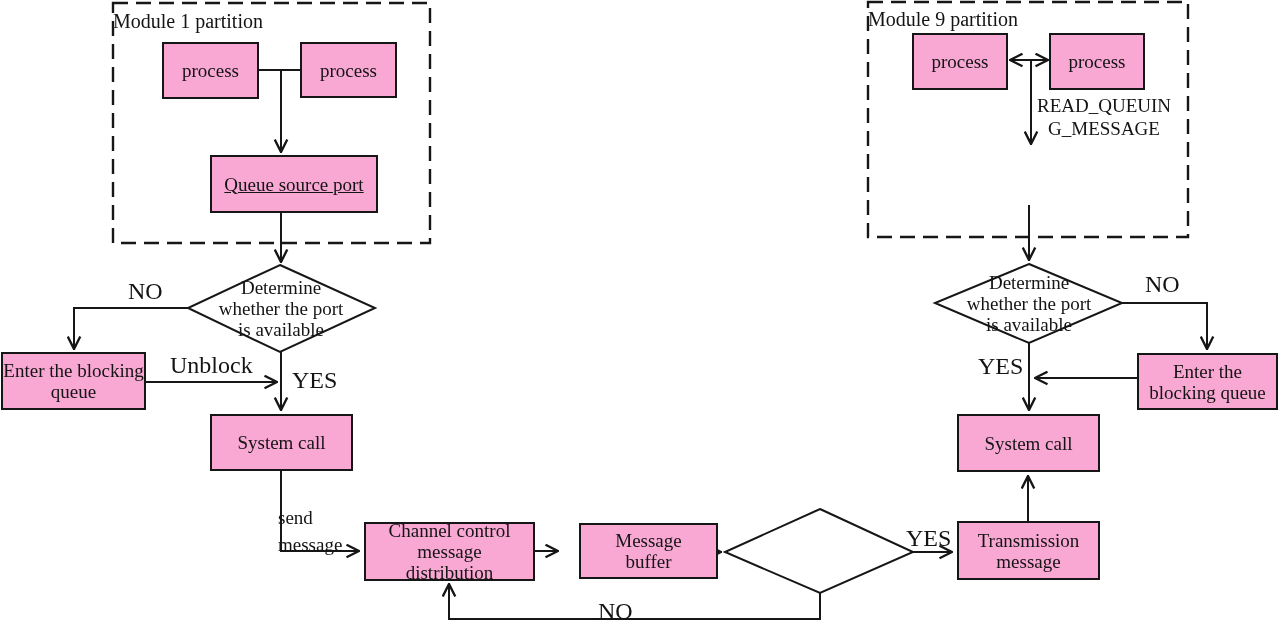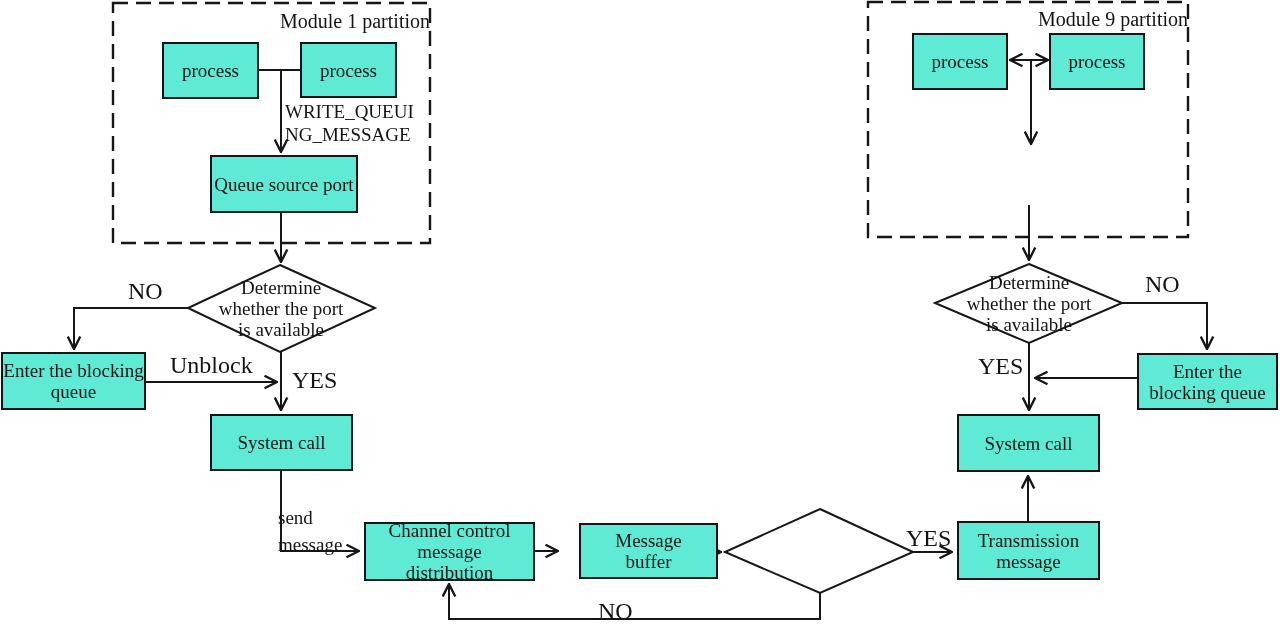--- a/index.html
+++ b/index.html
@@ -3,34 +3,34 @@
 <meta charset="utf-8">
 <style>
   html,body{margin:0;padding:0;background:#ffffff;}
   .stage{
     position:relative;width:1280px;height:624px;background:#ffffff;
     font-family:"Liberation Serif","DejaVu Serif",serif;color:#141414;
     overflow:hidden;
   }
   .layer{position:absolute;left:0;top:0;width:1280px;height:624px;}
   .node{
-    position:absolute;border:2px solid #161616;background:#5eead4;
+    position:absolute;border:2px solid #161616;background:#f9a8d4;
     display:flex;align-items:center;justify-content:center;text-align:center;
     font-size:19px;line-height:21px;box-sizing:border-box;
   }
   .node span{display:inline-block;}
   .dtext{
     position:absolute;text-align:center;font-size:19px;line-height:21px;
     transform:translate(-50%,-50%);
   }
   .lbl{position:absolute;font-size:24px;line-height:22px;white-space:nowrap;}
   .lbl.small{font-size:19px;}
   .wrapall{white-space:normal;word-break:break-all;line-height:23px;}
   .wrap{white-space:normal;}
-  .ptitle{position:absolute;text-align:right;font-size:20px;}
+  .ptitle{position:absolute;text-align:left;font-size:20px;}
 </style>
 </head>
 <body>
 
 <div class="stage">
 
   <svg class="layer" viewBox="0 0 1280 624">
     <defs>
       <marker id="arr" viewBox="0 0 12 12" refX="11" refY="6" markerWidth="7.5" markerHeight="7.5" orient="auto-start-reverse">
         <path d="M1,1 L11,6 L1,11" fill="none" stroke="#161616" stroke-width="1.9"></path>
@@ -76,31 +76,31 @@
 
   <div class="ptitle" style="left:113px;top:10px;width:317px;">Module 1 partition</div>
   <div class="ptitle" style="left:868px;top:8px;width:320px;">Module 9 partition</div>
 
   <div class="node" style="left:162px;top:42px;width:97px;height:57px;">
     <span>process</span>
   </div>
   <div class="node" style="left:300px;top:42px;width:97px;height:56px;">
     <span>process</span>
   </div>
-  <div class="lbl small wrapall" style="left:285px;top:100px;width:140px;text-align:left;">WRITE_QUEUING_MESSAGE</div>
-  <div class="node" style="left:210px;top:155px;width:148px;height:58px;">
+  <div class="node" style="left:210px;top:155px;width:168px;height:58px;text-decoration:underline;">
     <span>Queue source port</span>
   </div>
 
   <div class="node" style="left:912px;top:33px;width:96px;height:57px;">
     <span>process</span>
   </div>
   <div class="node" style="left:1049px;top:33px;width:96px;height:57px;">
     <span>process</span>
   </div>
+  <div class="lbl small wrapall" style="left:1032px;top:94px;width:144px;text-align:center;">READ_QUEUING_MESSAGE</div>
 
   <div class="dtext" style="left:281px;top:308px;width:140px;">Determine whether the port is available</div>
   <div class="lbl" style="left:128px;top:280px;">NO</div>
   <div class="lbl" style="left:292px;top:369px;">YES</div>
   <div class="lbl" style="left:170px;top:354px;">Unblock</div>
   <div class="node" style="left:1px;top:352px;width:145px;height:58px;">
     <span>Enter the blocking queue</span>
   </div>
   <div class="node" style="left:210px;top:414px;width:143px;height:57px;">
     <span>System call</span>

